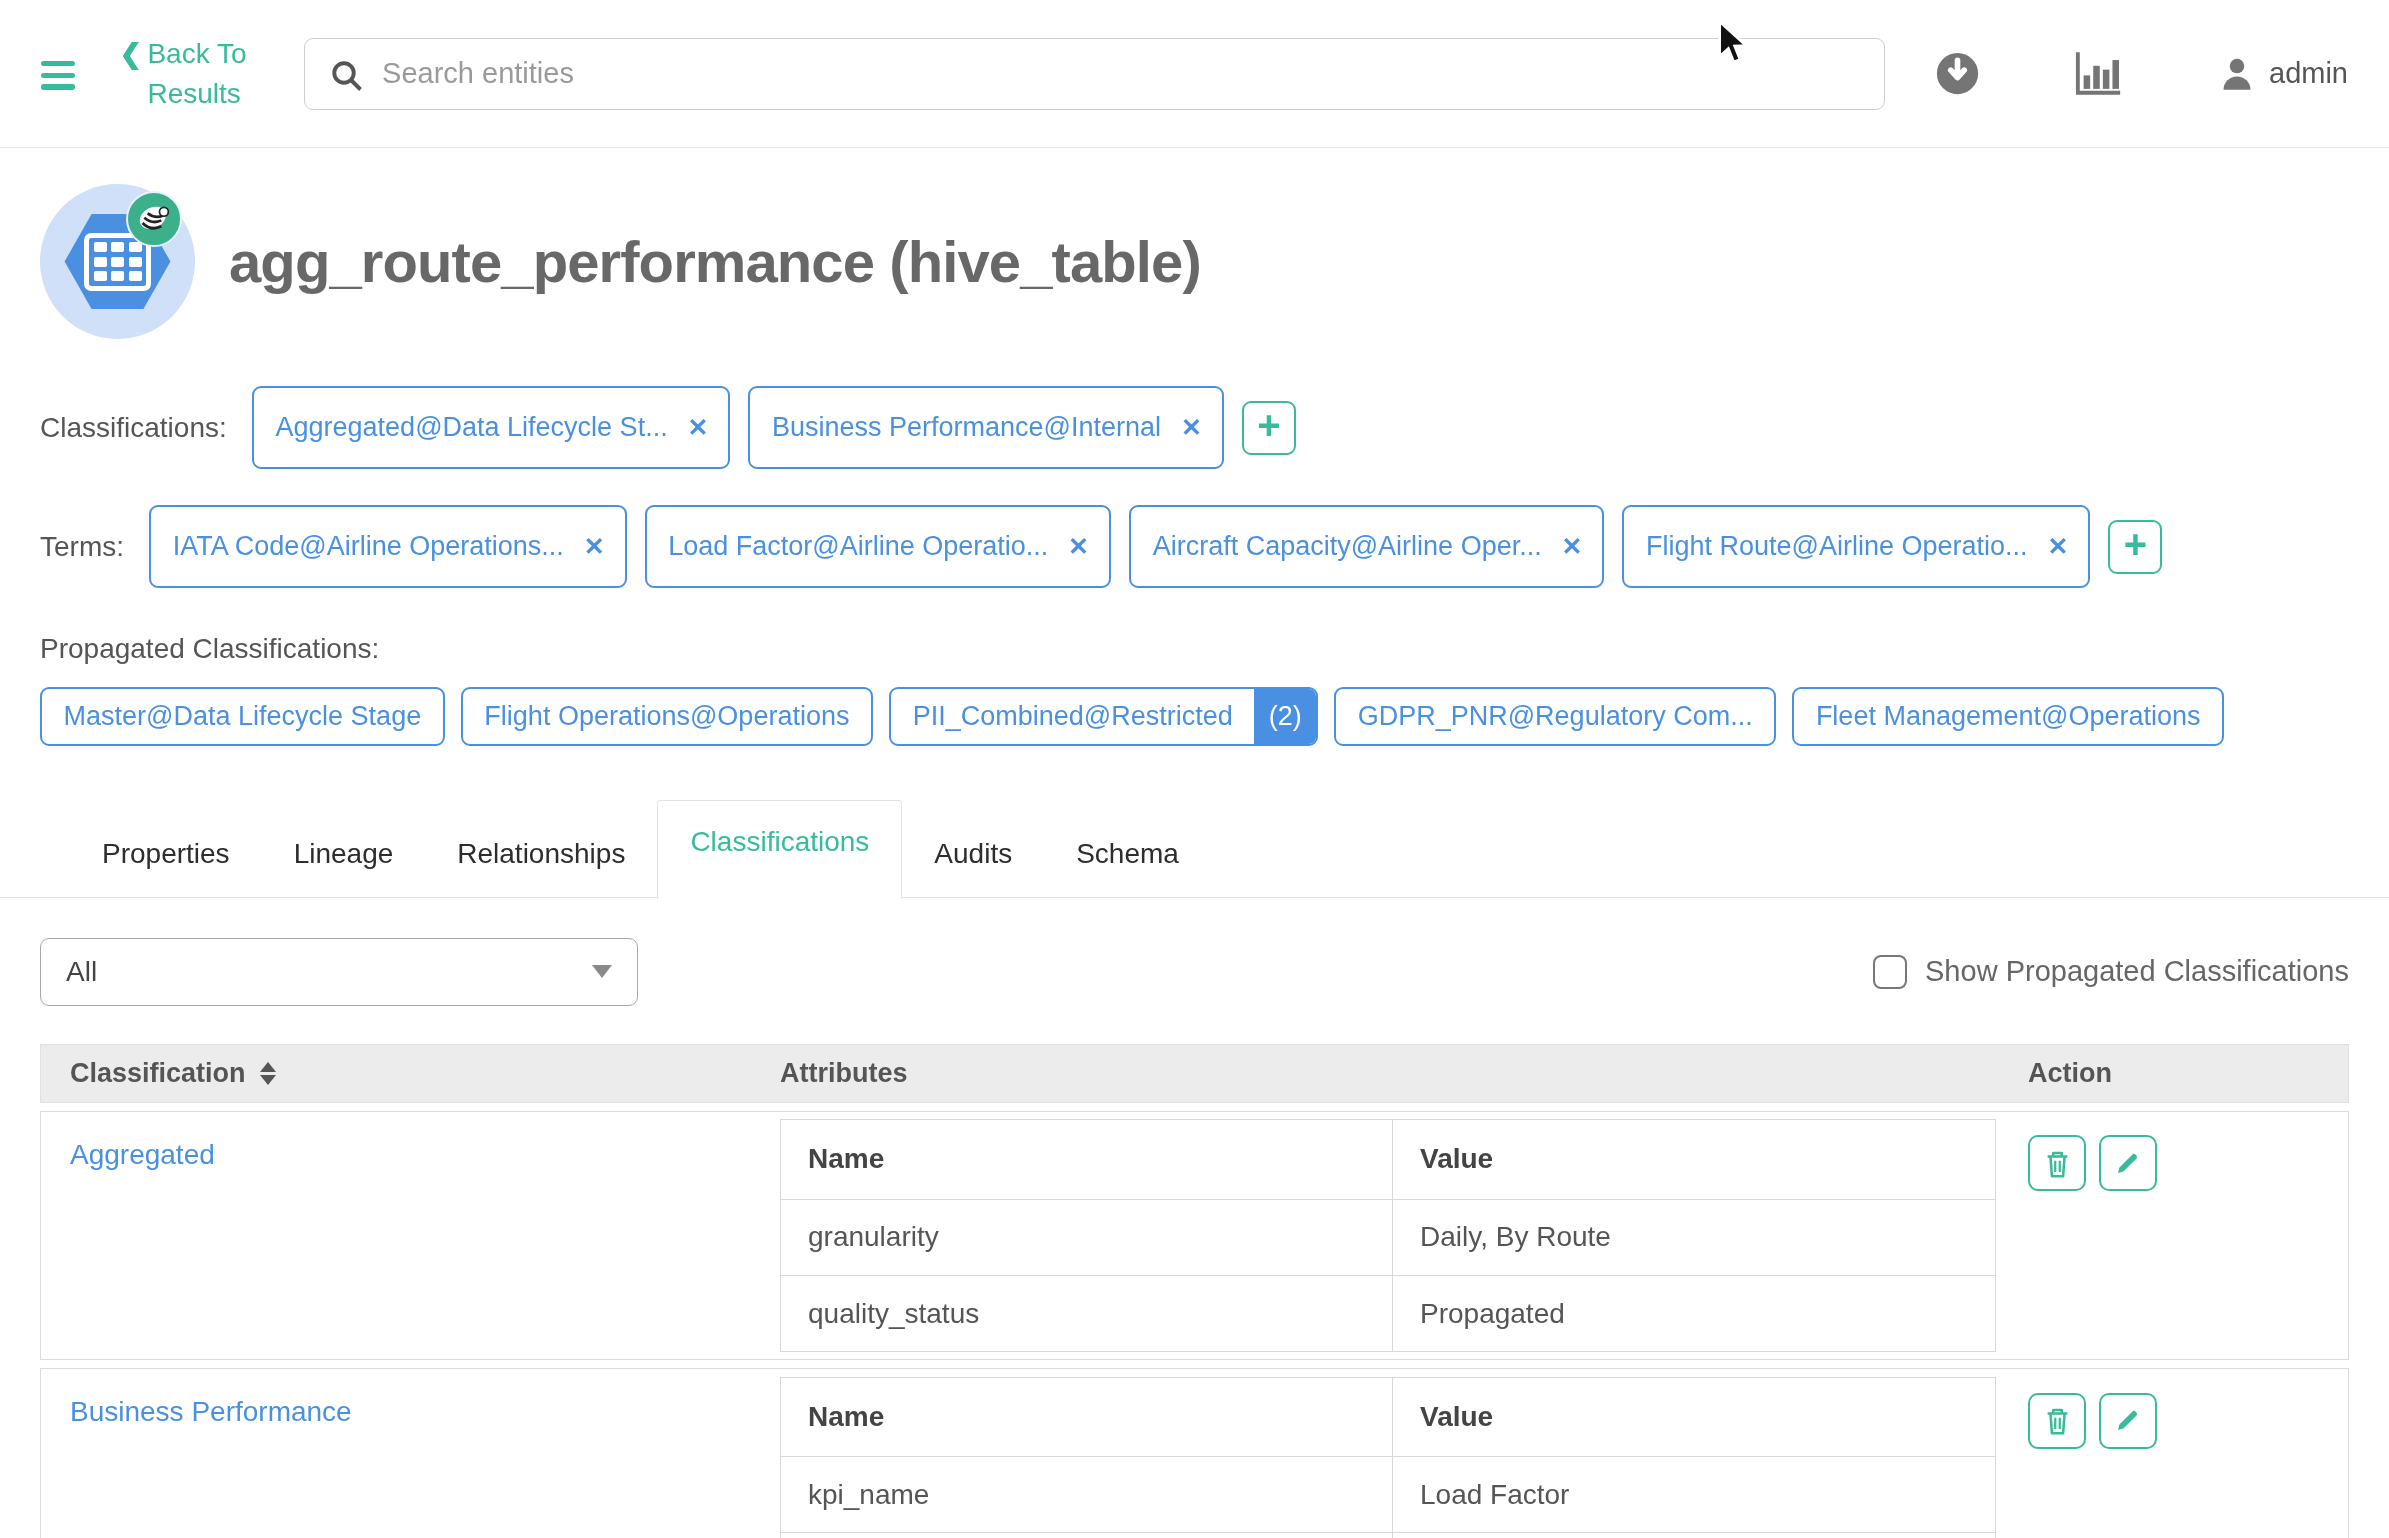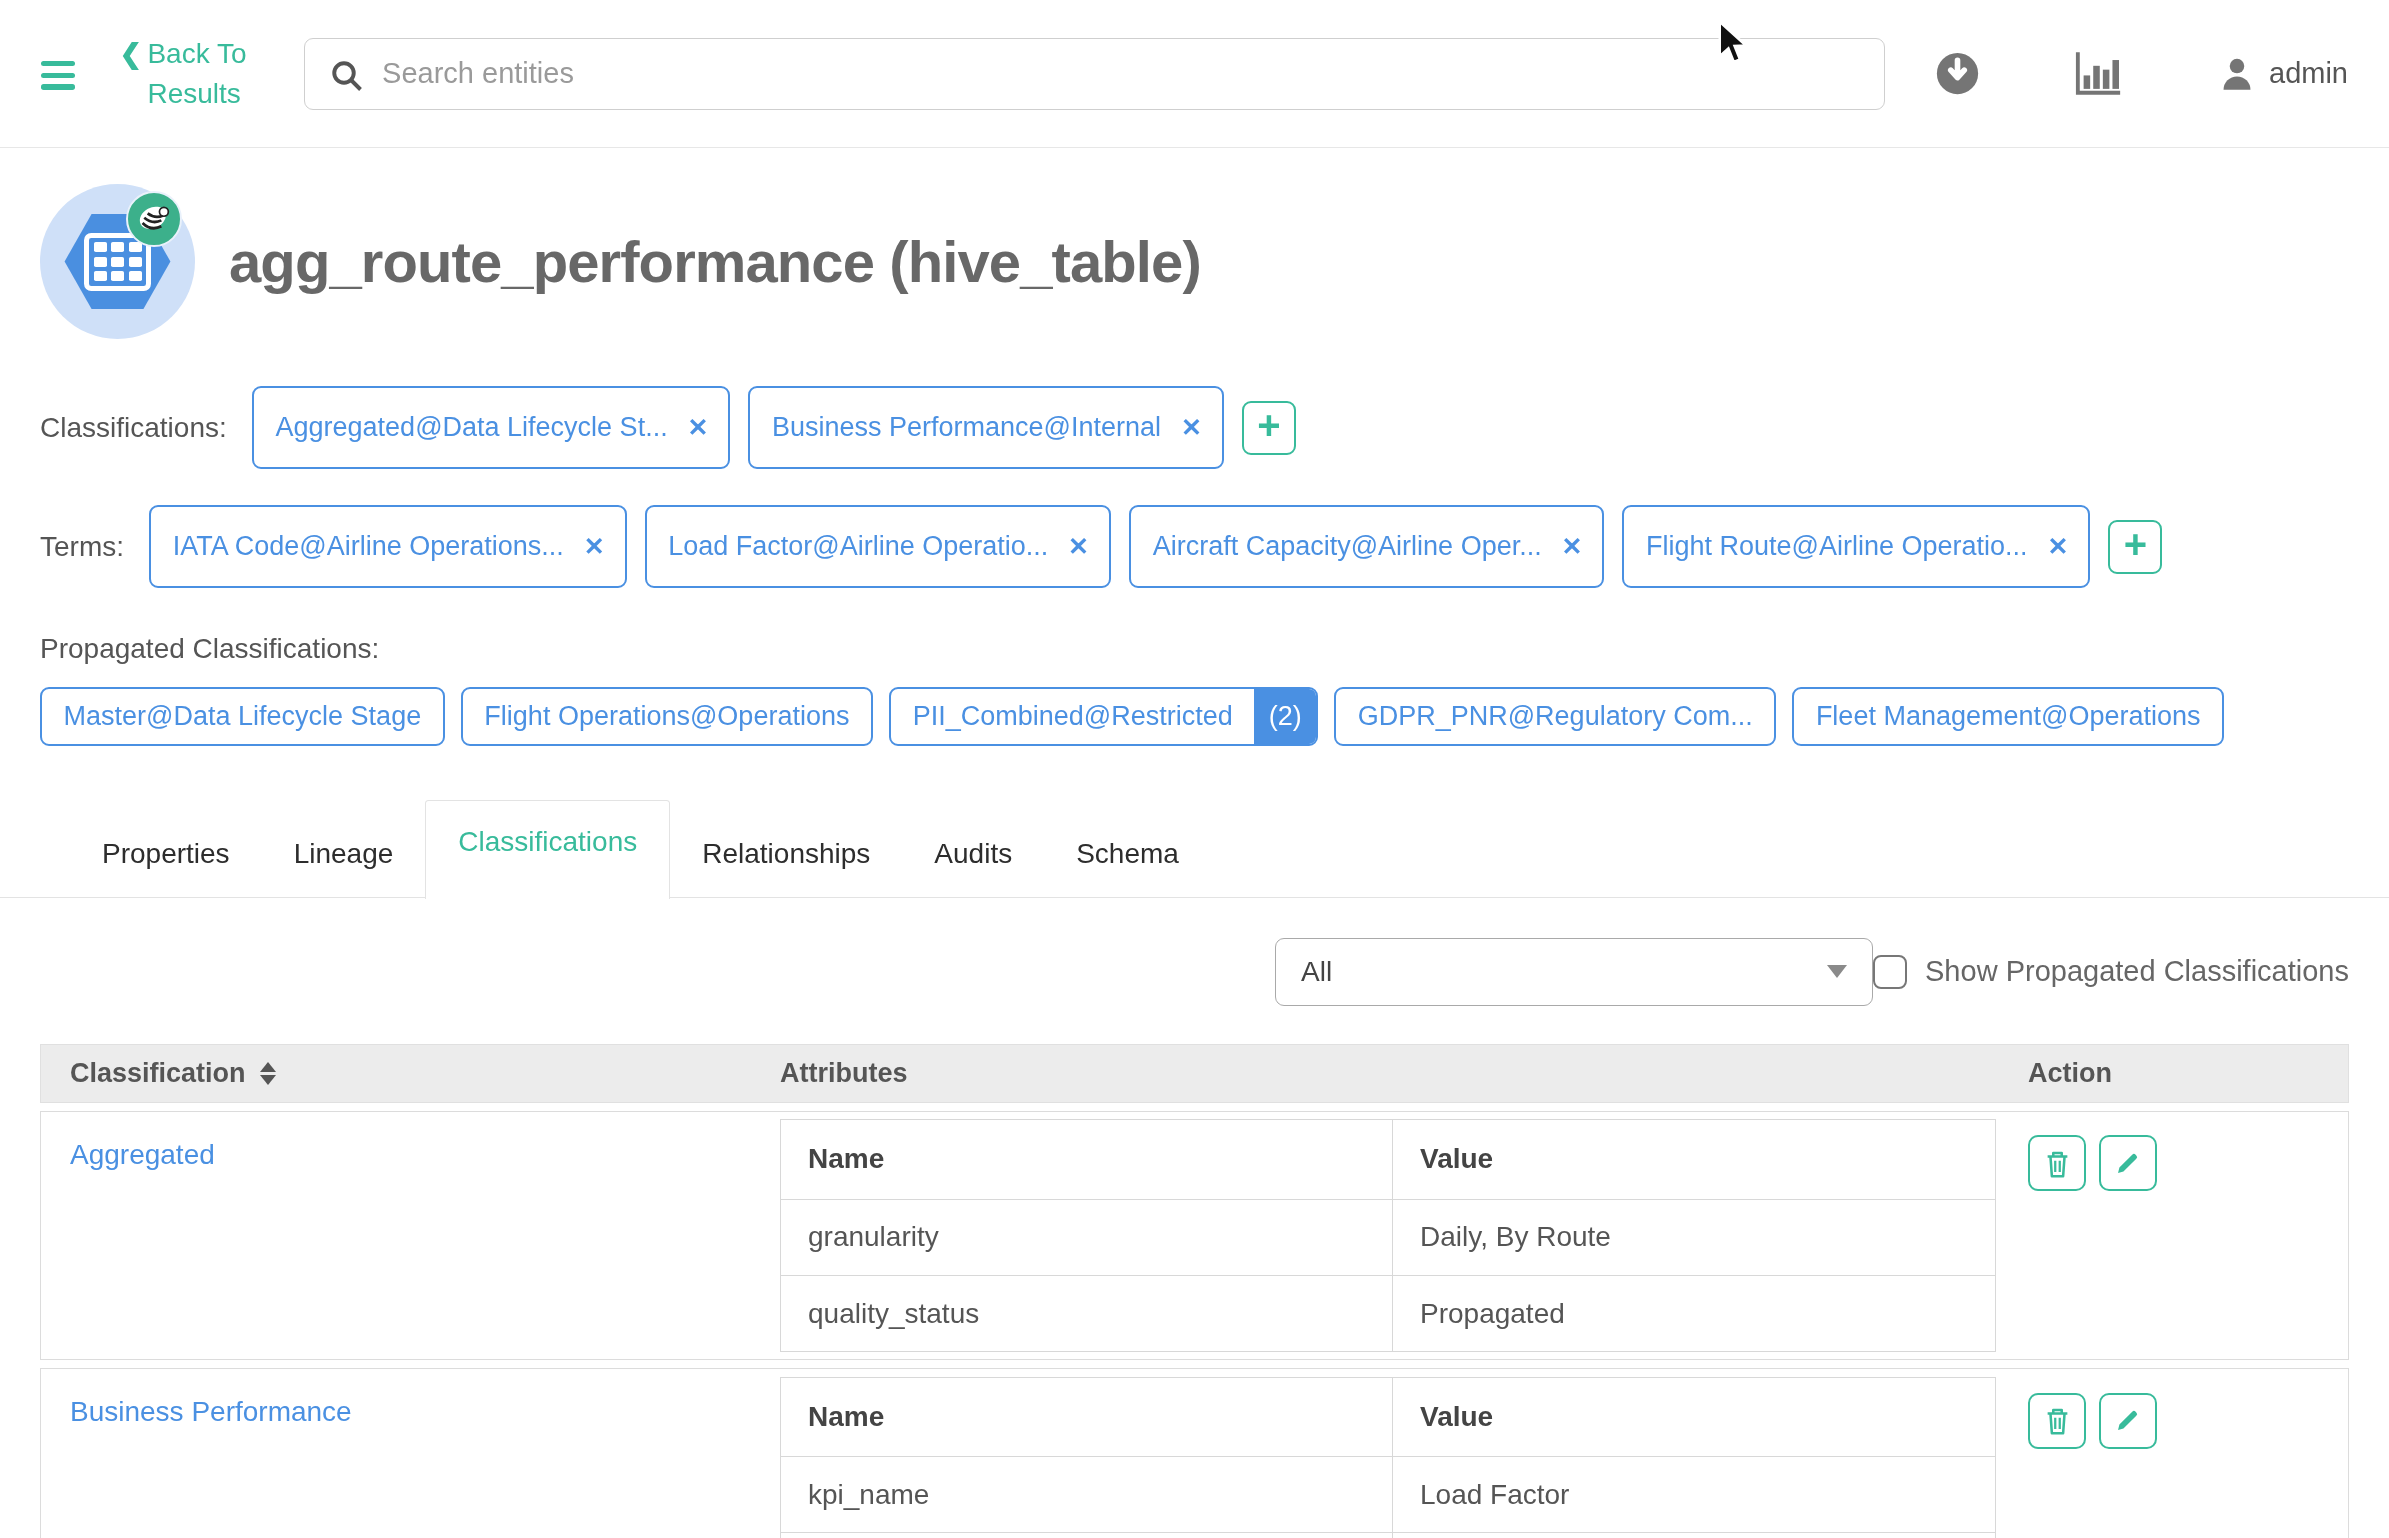--- a/index.html
+++ b/index.html
@@ -63,21 +63,21 @@
   .prop-chips .chip { height:59px; }
 
   
   .tabs-bar { margin-top:54px; border-bottom:1.8px solid #e3e3e3; display:flex;
     padding-left:70px; align-items:flex-end; }
   .tab { font-size:28px; color:#2d2d2d; padding:25px 32px 27px; cursor:pointer; white-space:nowrap; }
   .tab.active { color:#38bb9b; background:#fff; border:1.8px solid #e3e3e3; border-bottom:none;
     border-radius:3.6px 3.6px 0 0; margin-bottom:-1.8px; padding-bottom:41px; }
 
   
-  .controls { margin-top:40px; display:flex; justify-content:flex-end; align-items:center; }
+  .controls { margin-top:40px; display:flex; justify-content:space-between; align-items:center; }
   .select { border:1.8px solid #a9a9a9; border-radius:9px; height:68px; display:flex;
     align-items:center; justify-content:space-between; padding:0 25px; font-size:28px;
     color:#444; cursor:pointer; background:#fff; }
   .filter-select { width:598px; }
   .caret { width:0; height:0; border-left:10.8px solid transparent; border-right:10.8px solid transparent;
     border-top:13.5px solid #8a8a8a; }
   .show-prop { display:flex; align-items:center; gap:18px; color:#666; font-size:29px; }
   .checkbox { width:34px; height:34px; border:2.7px solid #777; border-radius:8px; background:#fff; cursor:pointer; }
 
   
@@ -241,22 +241,22 @@
     </div>
     <div class="chip">
       <span class="chip-label">Fleet Management@Operations</span>
     </div>
   </div>
 </div>
 
 <div class="tabs-bar">
   <div class="tab">Properties</div>
   <div class="tab">Lineage</div>
+  <div class="tab">Relationships</div>
   <div class="tab active">Classifications</div>
-  <div class="tab">Relationships</div>
   <div class="tab">Audits</div>
   <div class="tab">Schema</div>
 </div>
 
 <div class="pad">
 
   <div class="controls">
     <div class="select filter-select">
       <span>All</span>
       <span class="caret"></span>

